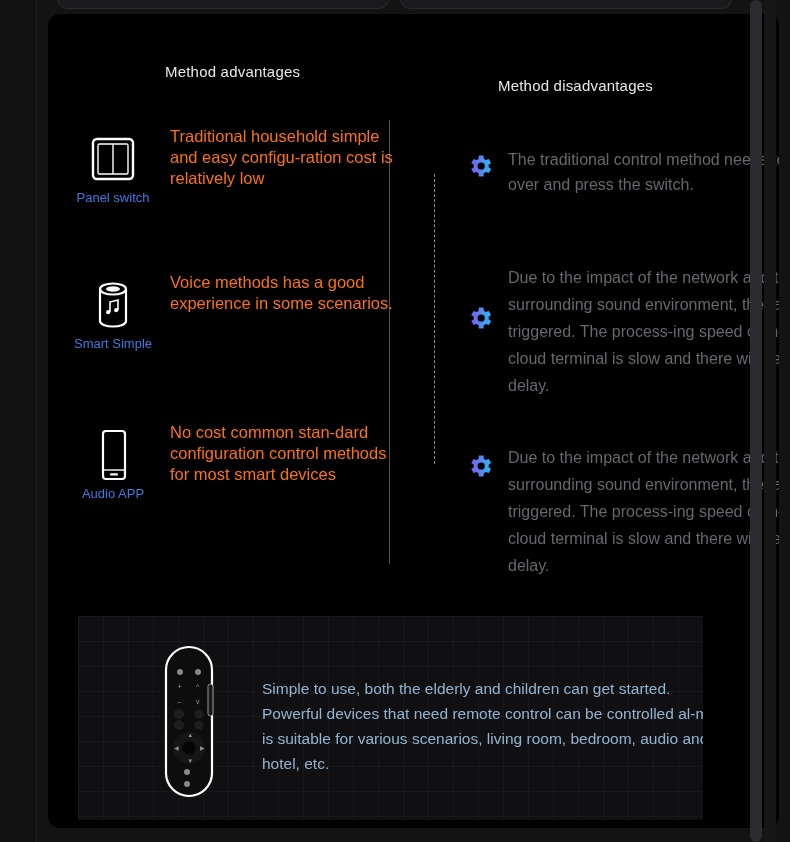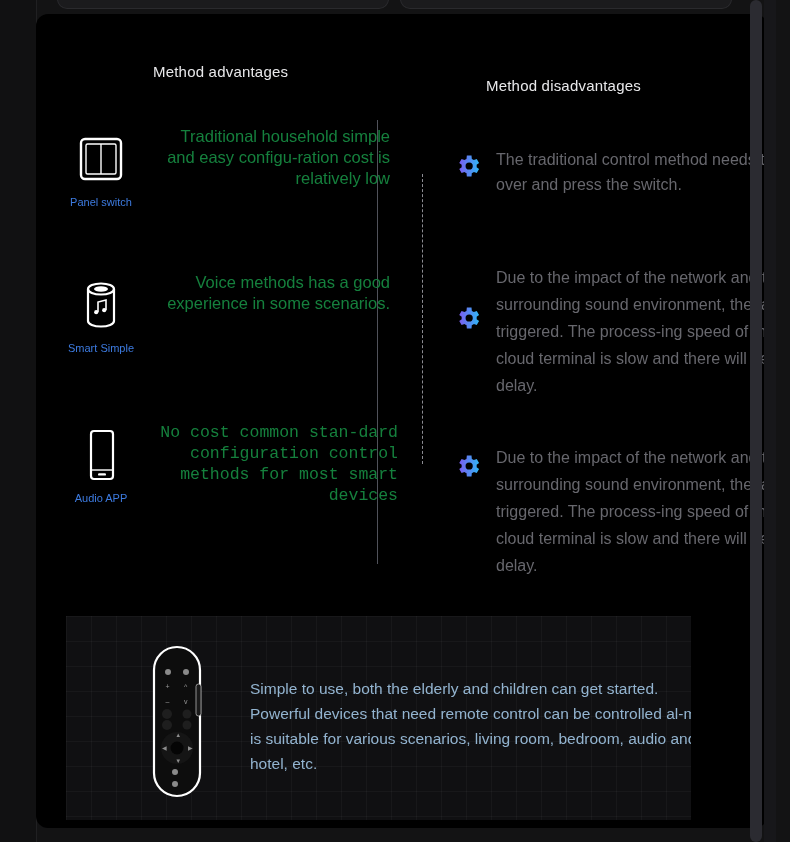--- a/index.html
+++ b/index.html
@@ -21,21 +21,21 @@
   
   .scroll-track{position:absolute;right:14px;top:0;width:12px;height:842px;background:#17171a;}
   .scroll-thumb{position:absolute;right:14px;top:0;width:12px;height:842px;background:#2b2b31;border-radius:6px;}
 
   
   .left-rail{position:absolute;left:0;top:0;width:36px;height:842px;background:#111112;}
   .rail-line{position:absolute;left:36px;top:0;width:1px;height:842px;background:#202022;}
 
   
   #card{
-    position:absolute;left:36px;top:14px;width:731px;height:814px;
+    position:absolute;left:48px;top:14px;width:731px;height:814px;
     background:#000;border-radius:12px;overflow:hidden;
   }
 
   
   .col-head{position:absolute;color:#e8e8ea;font-size:15px;letter-spacing:.2px;white-space:nowrap;}
   .col-head.adv{left:117px;top:49px;}
   .col-head.dis{left:450px;top:49px;margin-top:14px;}
 
   
   .vsep{position:absolute;left:341px;top:106px;width:1px;height:444px;background:#50525a;}
@@ -47,26 +47,26 @@
   }
 
   
   .adv-row{position:absolute;left:22px;width:320px;}
   .adv-row.r1{top:114px;}
   .adv-row.r2{top:260px;}
   .adv-row.r3{top:410px;}
 
   .adv-icon-wrap{position:absolute;left:0;top:0;width:86px;text-align:center;}
   .adv-icon{height:62px;display:flex;align-items:center;justify-content:center;}
-  .adv-label{margin-top:6px;font-size:11px;color:#3d7be0;white-space:nowrap;}
+  .adv-label{font-size:13px;color:#3d7be0;white-space:nowrap;}
   .adv-text{
     position:absolute;left:100px;top:-2px;width:232px;
-    color:#15803d;font-size:16.5px;line-height:21px;text-align:right;
-  }
-  .adv-row.r3 .adv-text{width:240px;font-family:Liberation Mono, monospace;}
+    color:#f97316;font-size:16.5px;line-height:21px;
+  }
+  .adv-row.r3 .adv-text{width:240px;}
 
   
   .dis-row{position:absolute;left:360px;width:330px;}
   .dis-row.d1{top:126px;}
   .dis-row.d2{top:250px;}
   .dis-row.d3{top:430px;}
   .gear{position:absolute;left:58px;width:28px;height:28px;}
   .dis-row.d1 .gear{top:12px;}
   .dis-row.d2 .gear{top:40px;}
   .dis-row.d3 .gear{top:8px;}

